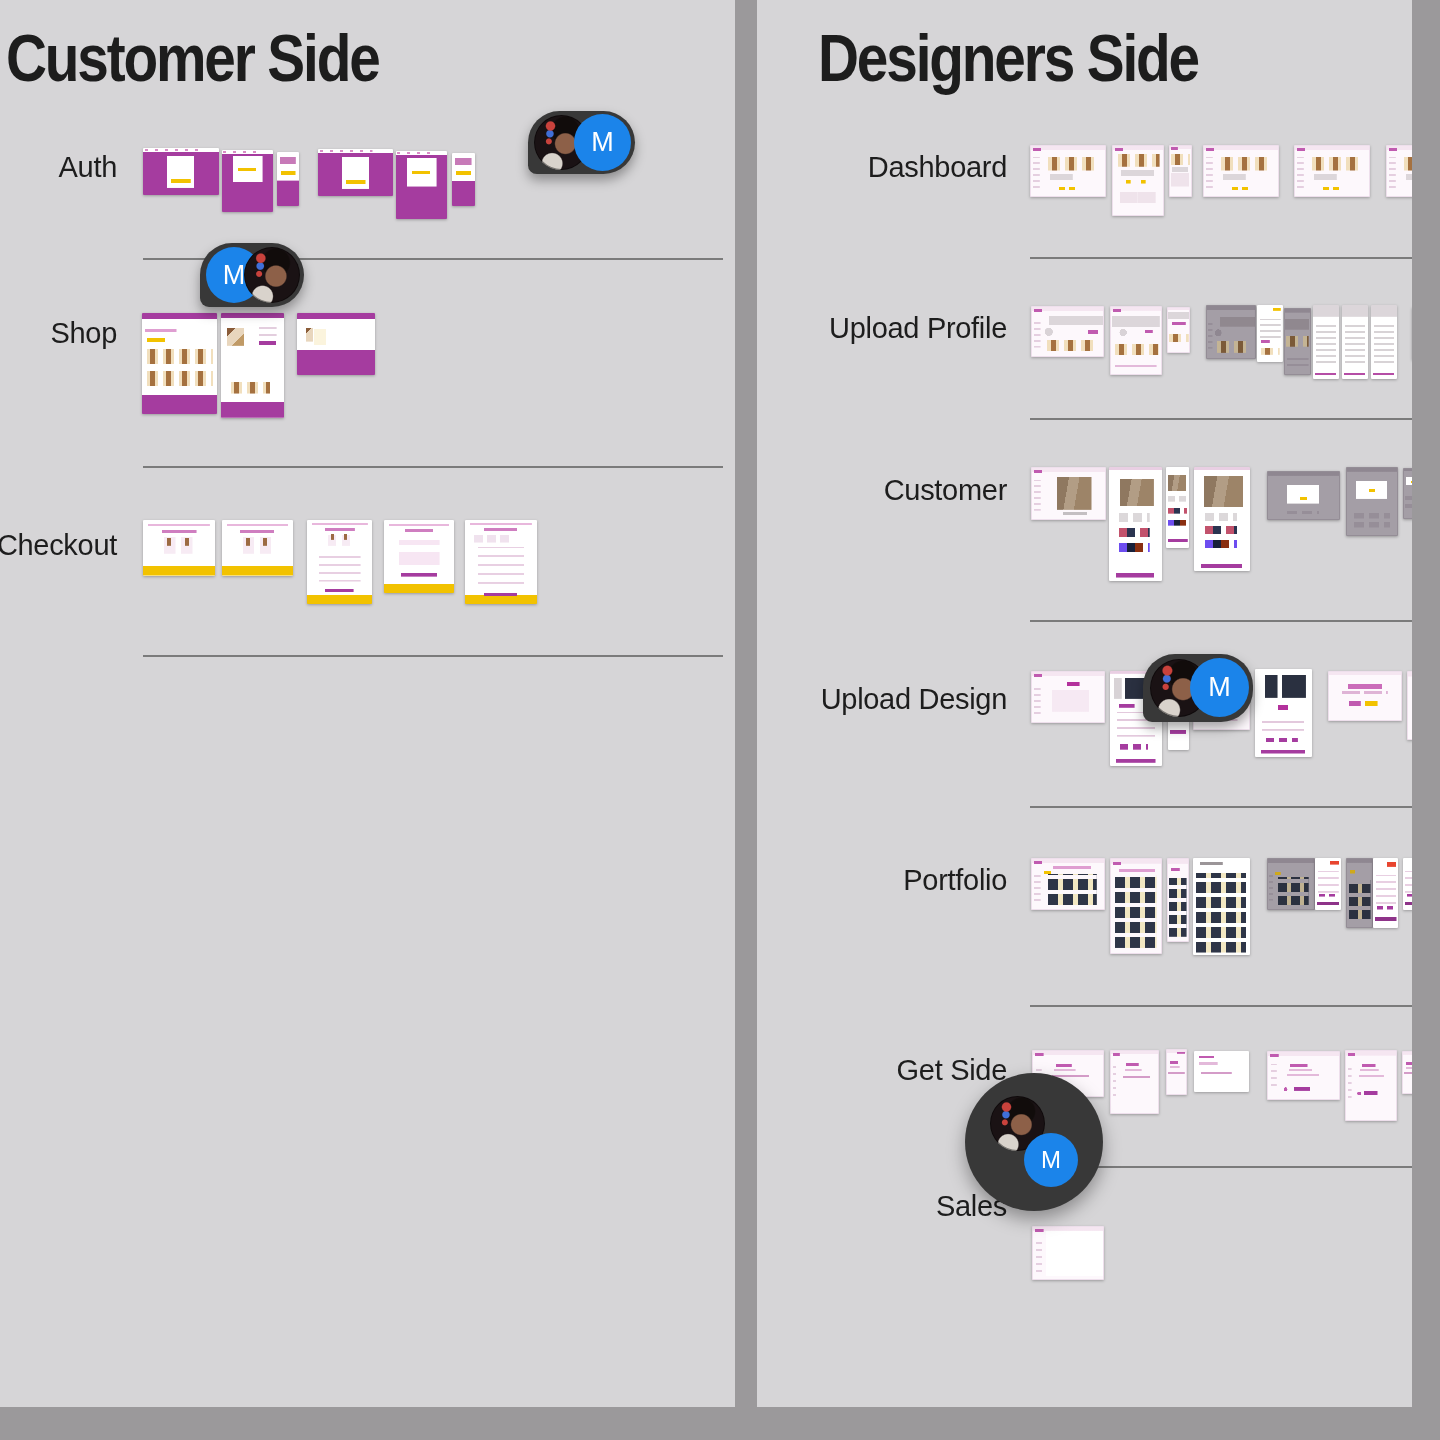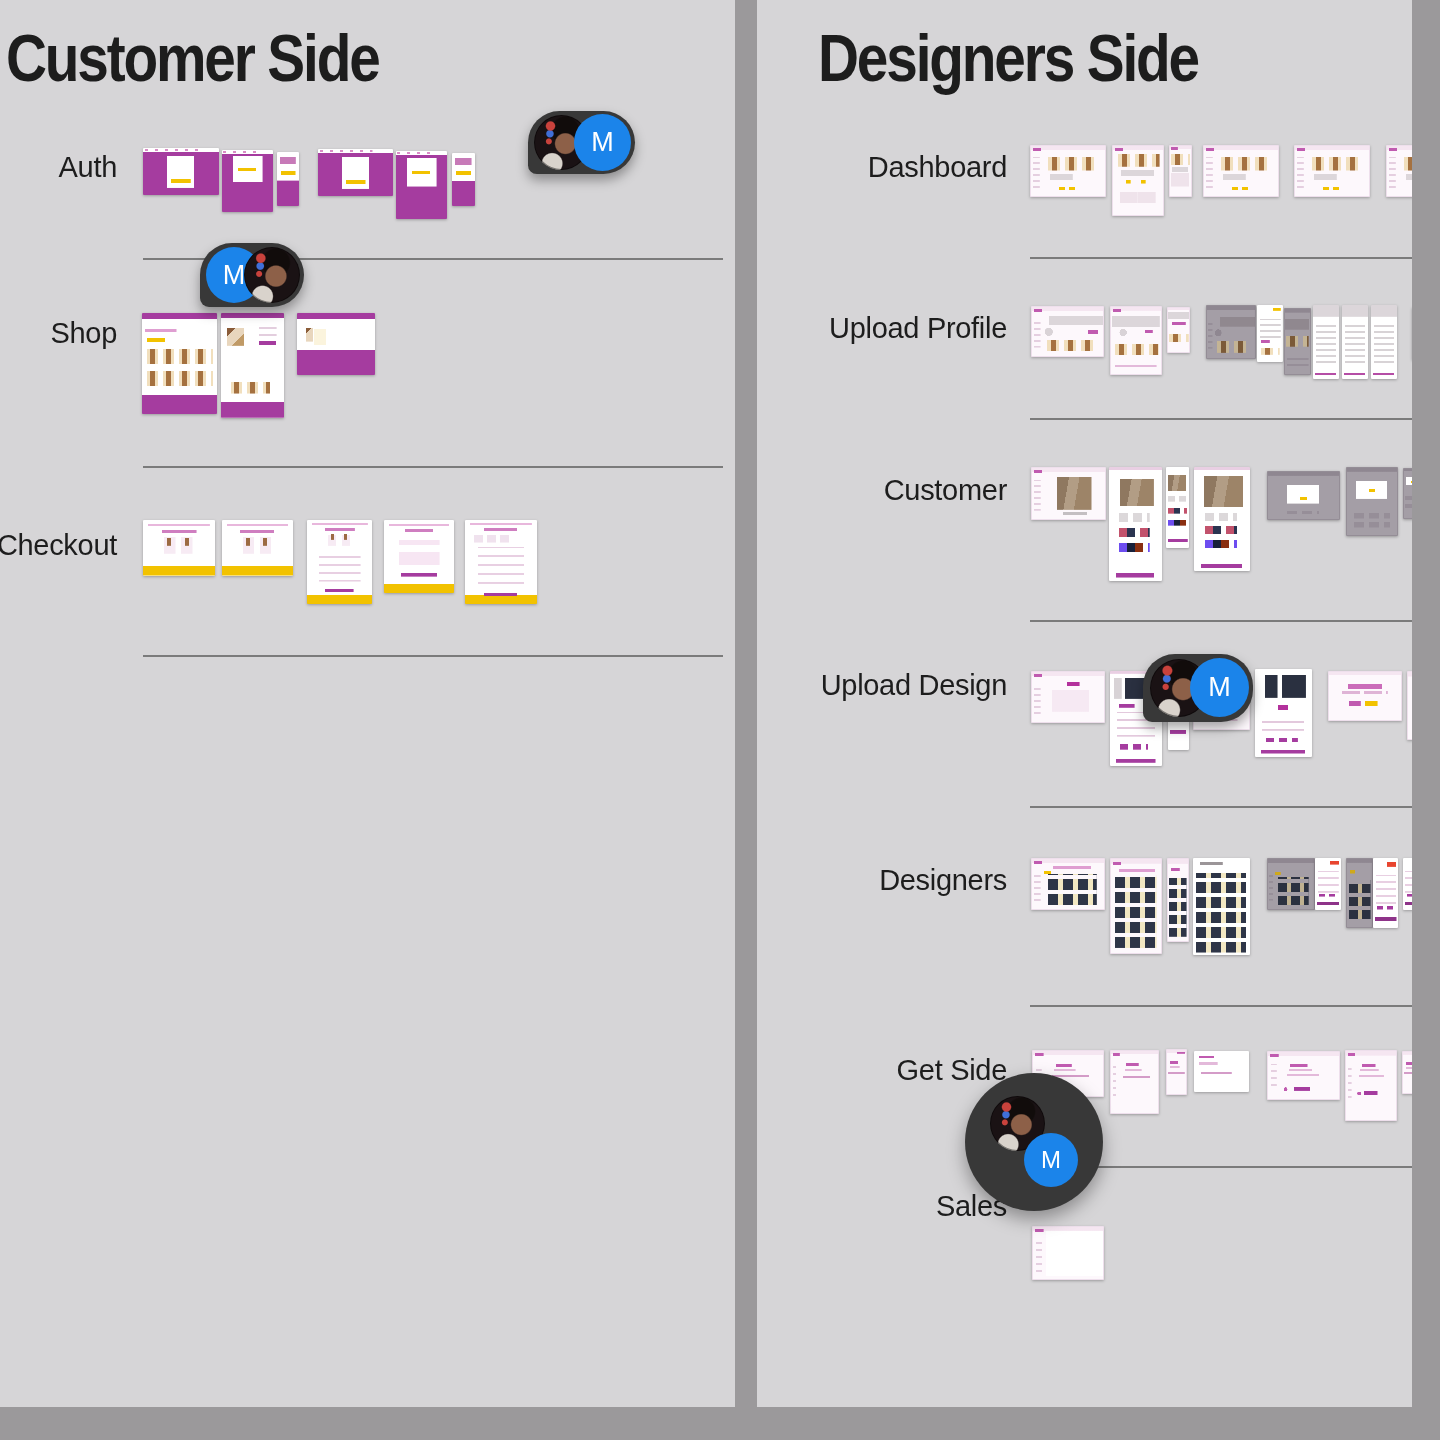--- a/index.html
+++ b/index.html
@@ -342,22 +342,22 @@
   <h1 class="bt" style="left:6px;top:22px">Customer Side</h1>
   <h1 class="bt" style="left:818px;top:22px">Designers Side</h1>
 
   <div class="rl left" style="top:152px">Auth</div>
   <div class="rl left" style="top:318px">Shop</div>
   <div class="rl left" style="top:530px">Checkout</div>
 
   <div class="rl right" style="top:152px">Dashboard</div>
   <div class="rl right" style="top:313px">Upload Profile</div>
   <div class="rl right" style="top:475px">Customer</div>
-  <div class="rl right" style="top:670px">Upload Design</div>
-  <div class="rl right" style="top:865px">Designers</div>
+  <div class="rl right" style="top:684px">Upload Design</div>
+  <div class="rl right" style="top:865px">Portfolio</div>
   <div class="rl right" style="top:1055px">Get Side</div>
   <div class="rl right" style="top:1191px">Sales</div>
 
   <div class="divider" style="left:143px;top:258px;width:580px"></div>
   <div class="divider" style="left:143px;top:466px;width:580px"></div>
   <div class="divider" style="left:143px;top:655px;width:580px"></div>
   <div class="divider" style="left:1030px;top:257px;width:410px"></div>
   <div class="divider" style="left:1030px;top:418px;width:410px"></div>
   <div class="divider" style="left:1030px;top:620px;width:410px"></div>
   <div class="divider" style="left:1030px;top:806px;width:410px"></div>

